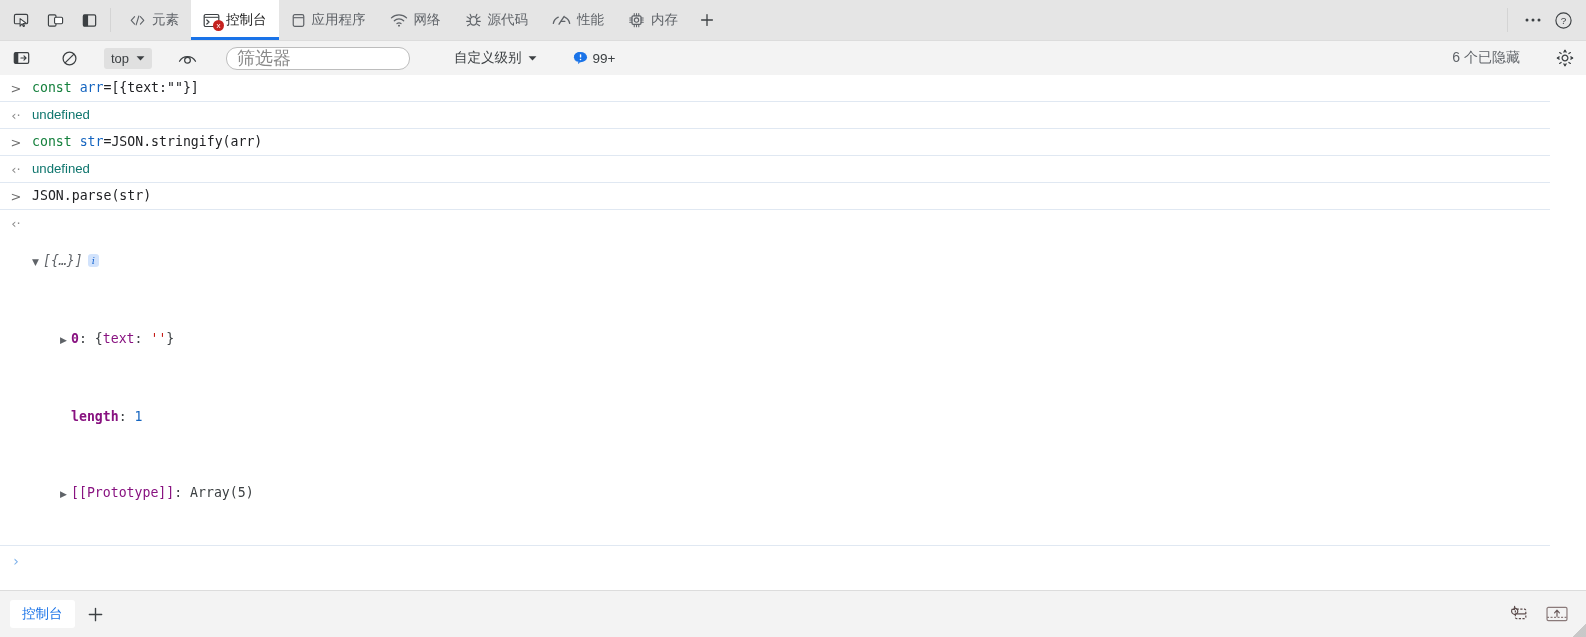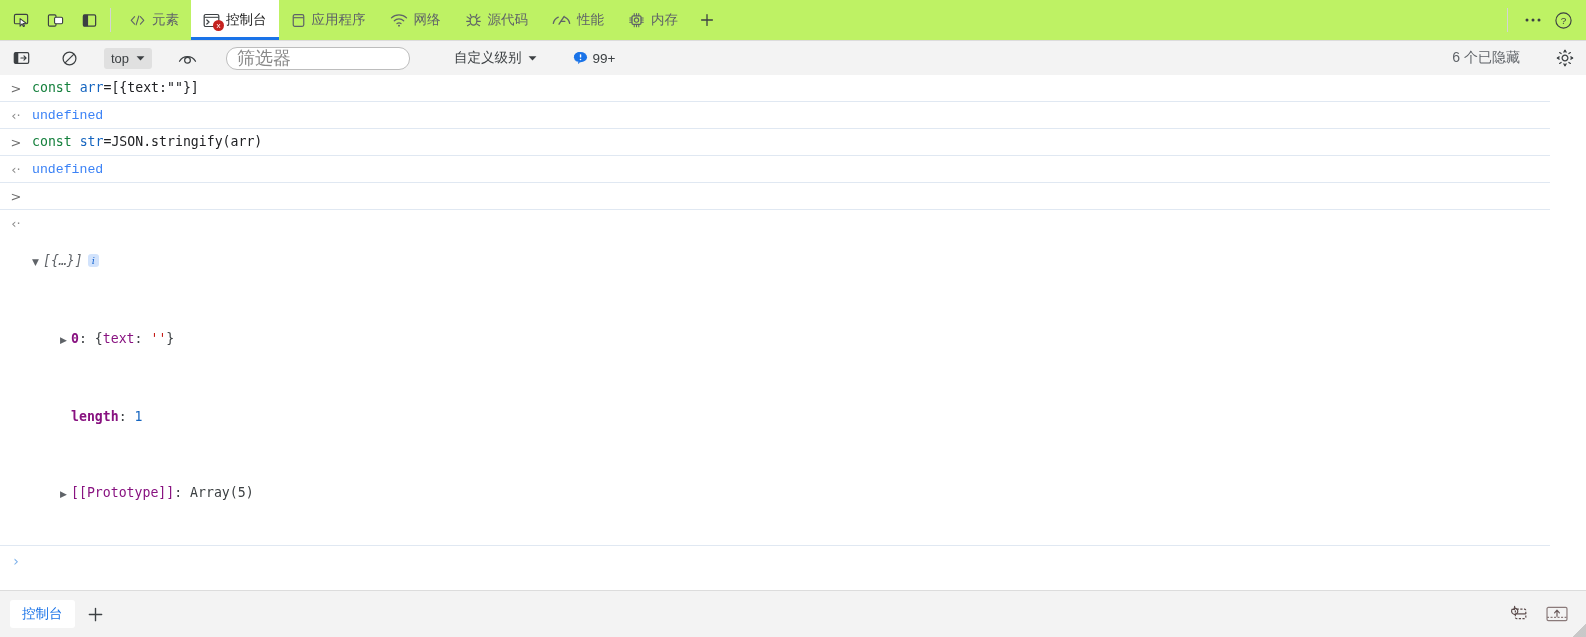--- a/index.html
+++ b/index.html
@@ -13,21 +13,21 @@
     font-family: "Liberation Sans", sans-serif;
     font-size: 12px;
     color: #202124;
     overflow: hidden;
     position: relative;
   }
 
   
   .tabbar {
     height: 40px;
-    background: #bef264;
+    background: #e5e5e5;
     border-bottom: 1px solid #dcdcdc;
     display: flex;
     align-items: stretch;
     position: relative;
   }
   .tb-left-icons {
     display: flex;
     align-items: center;
     padding: 0 6px 0 8px;
     gap: 8px;
@@ -200,21 +200,21 @@
     padding-top: 1px;
   }
   .gutter.inp { color: #6e6e6e; }
   .gutter.out { color: #8a8a8a; }
   .msg-body { flex: 1; white-space: pre-wrap; }
 
   
   .kw  { color: #15803d; }
   .var { color: #1565c0; }
   .plain { color: #202124; }
-  .und { color: #3b82f6; font-family: Liberation Mono, monospace; }
+  .und { color: #0f766e; font-family: Liberation Sans, sans-serif; }
   .prop { color: #881280; font-weight: bold; }
   .propn { color: #881280; }
   .num { color: #1565c0; }
   .str { color: #c41a16; }
   .objpre { color: #5f6368; font-style: italic; }
   .grey { color: #3c4043; }
 
   .disclosure {
     display: inline-block;
     width: 11px;
@@ -518,20 +518,21 @@
     <div class="msg-body"><span class="kw">const</span><span class="plain"> </span><span class="var">str</span><span class="plain">=JSON.stringify(arr)</span></div>
   </div>
 
   <div class="cmsg">
     <div class="gutter out">‹·</div>
     <div class="msg-body"><span class="und">undefined</span></div>
   </div>
 
   <div class="cmsg">
     <div class="gutter inp">&gt;</div>
+    <div class="msg-body"><span class="plain">JSON.parse(str)</span></div>
   </div>
 
   <div class="cmsg">
     <div class="gutter out">‹·</div>
     <div class="msg-body">
       <div><span class="disclosure">▼</span><span class="objpre">[{…}]</span><span class="info-badge">i</span></div>
 
       <div class="objline"><span class="disclosure">▶</span><span class="prop">0</span><span class="grey">: </span><span class="grey">{</span><span class="propn">text</span><span class="grey">: </span><span class="str">''</span><span class="grey">}</span></div>
 
       <div class="objline"><span class="disclosure"></span><span class="prop">length</span><span class="grey">: </span><span class="num">1</span></div>

